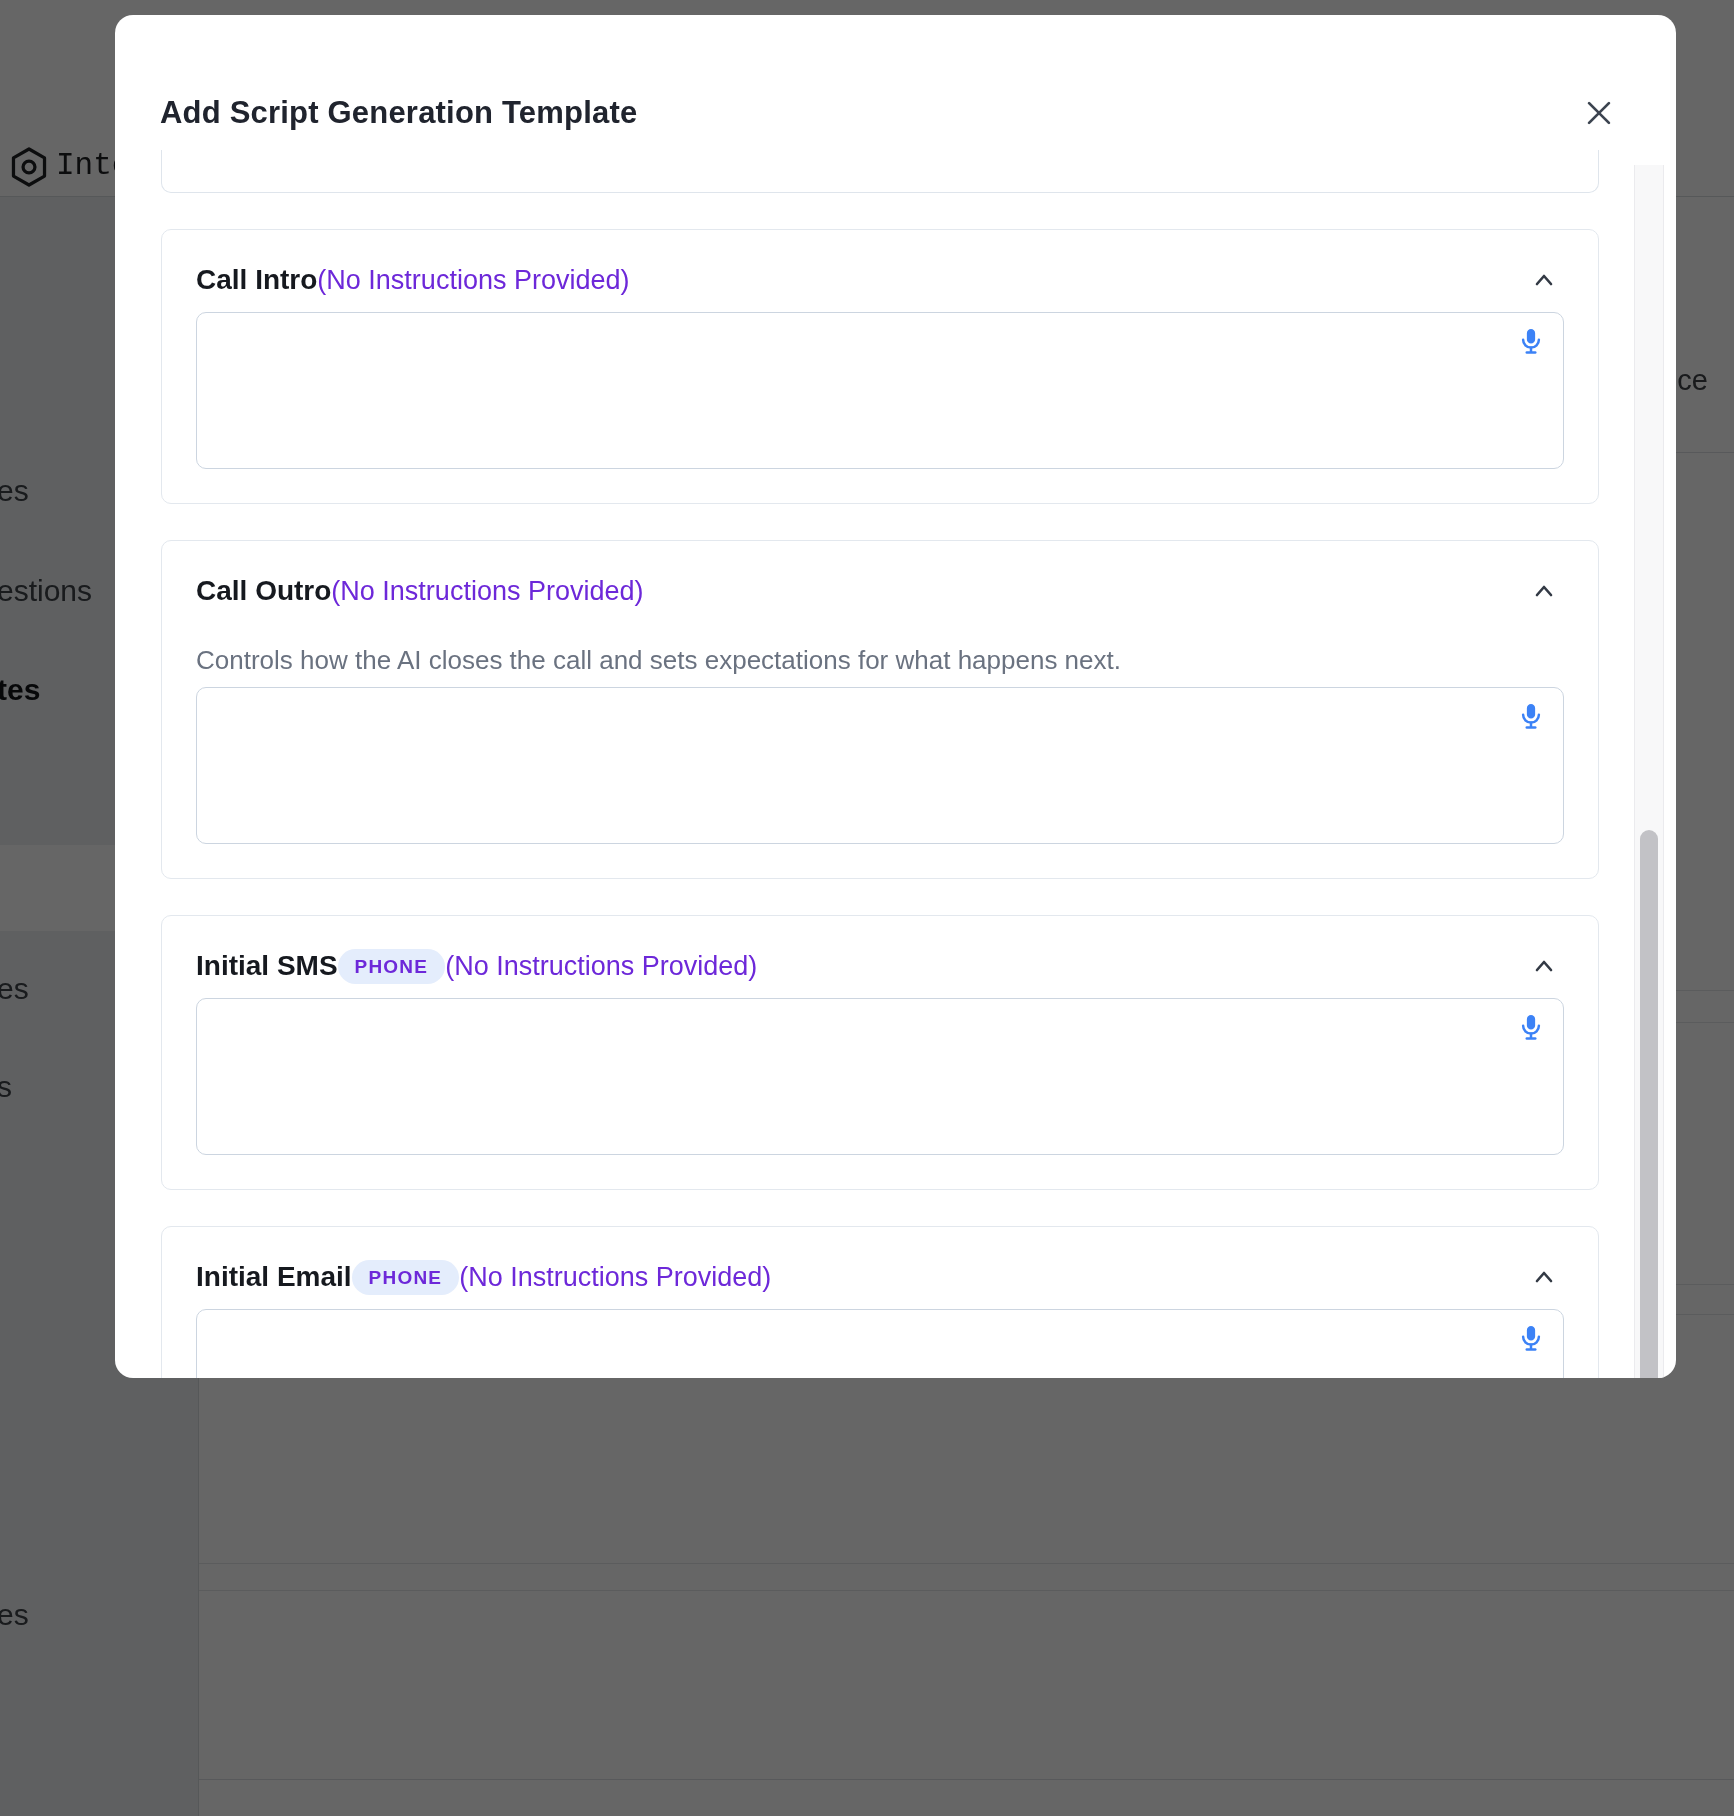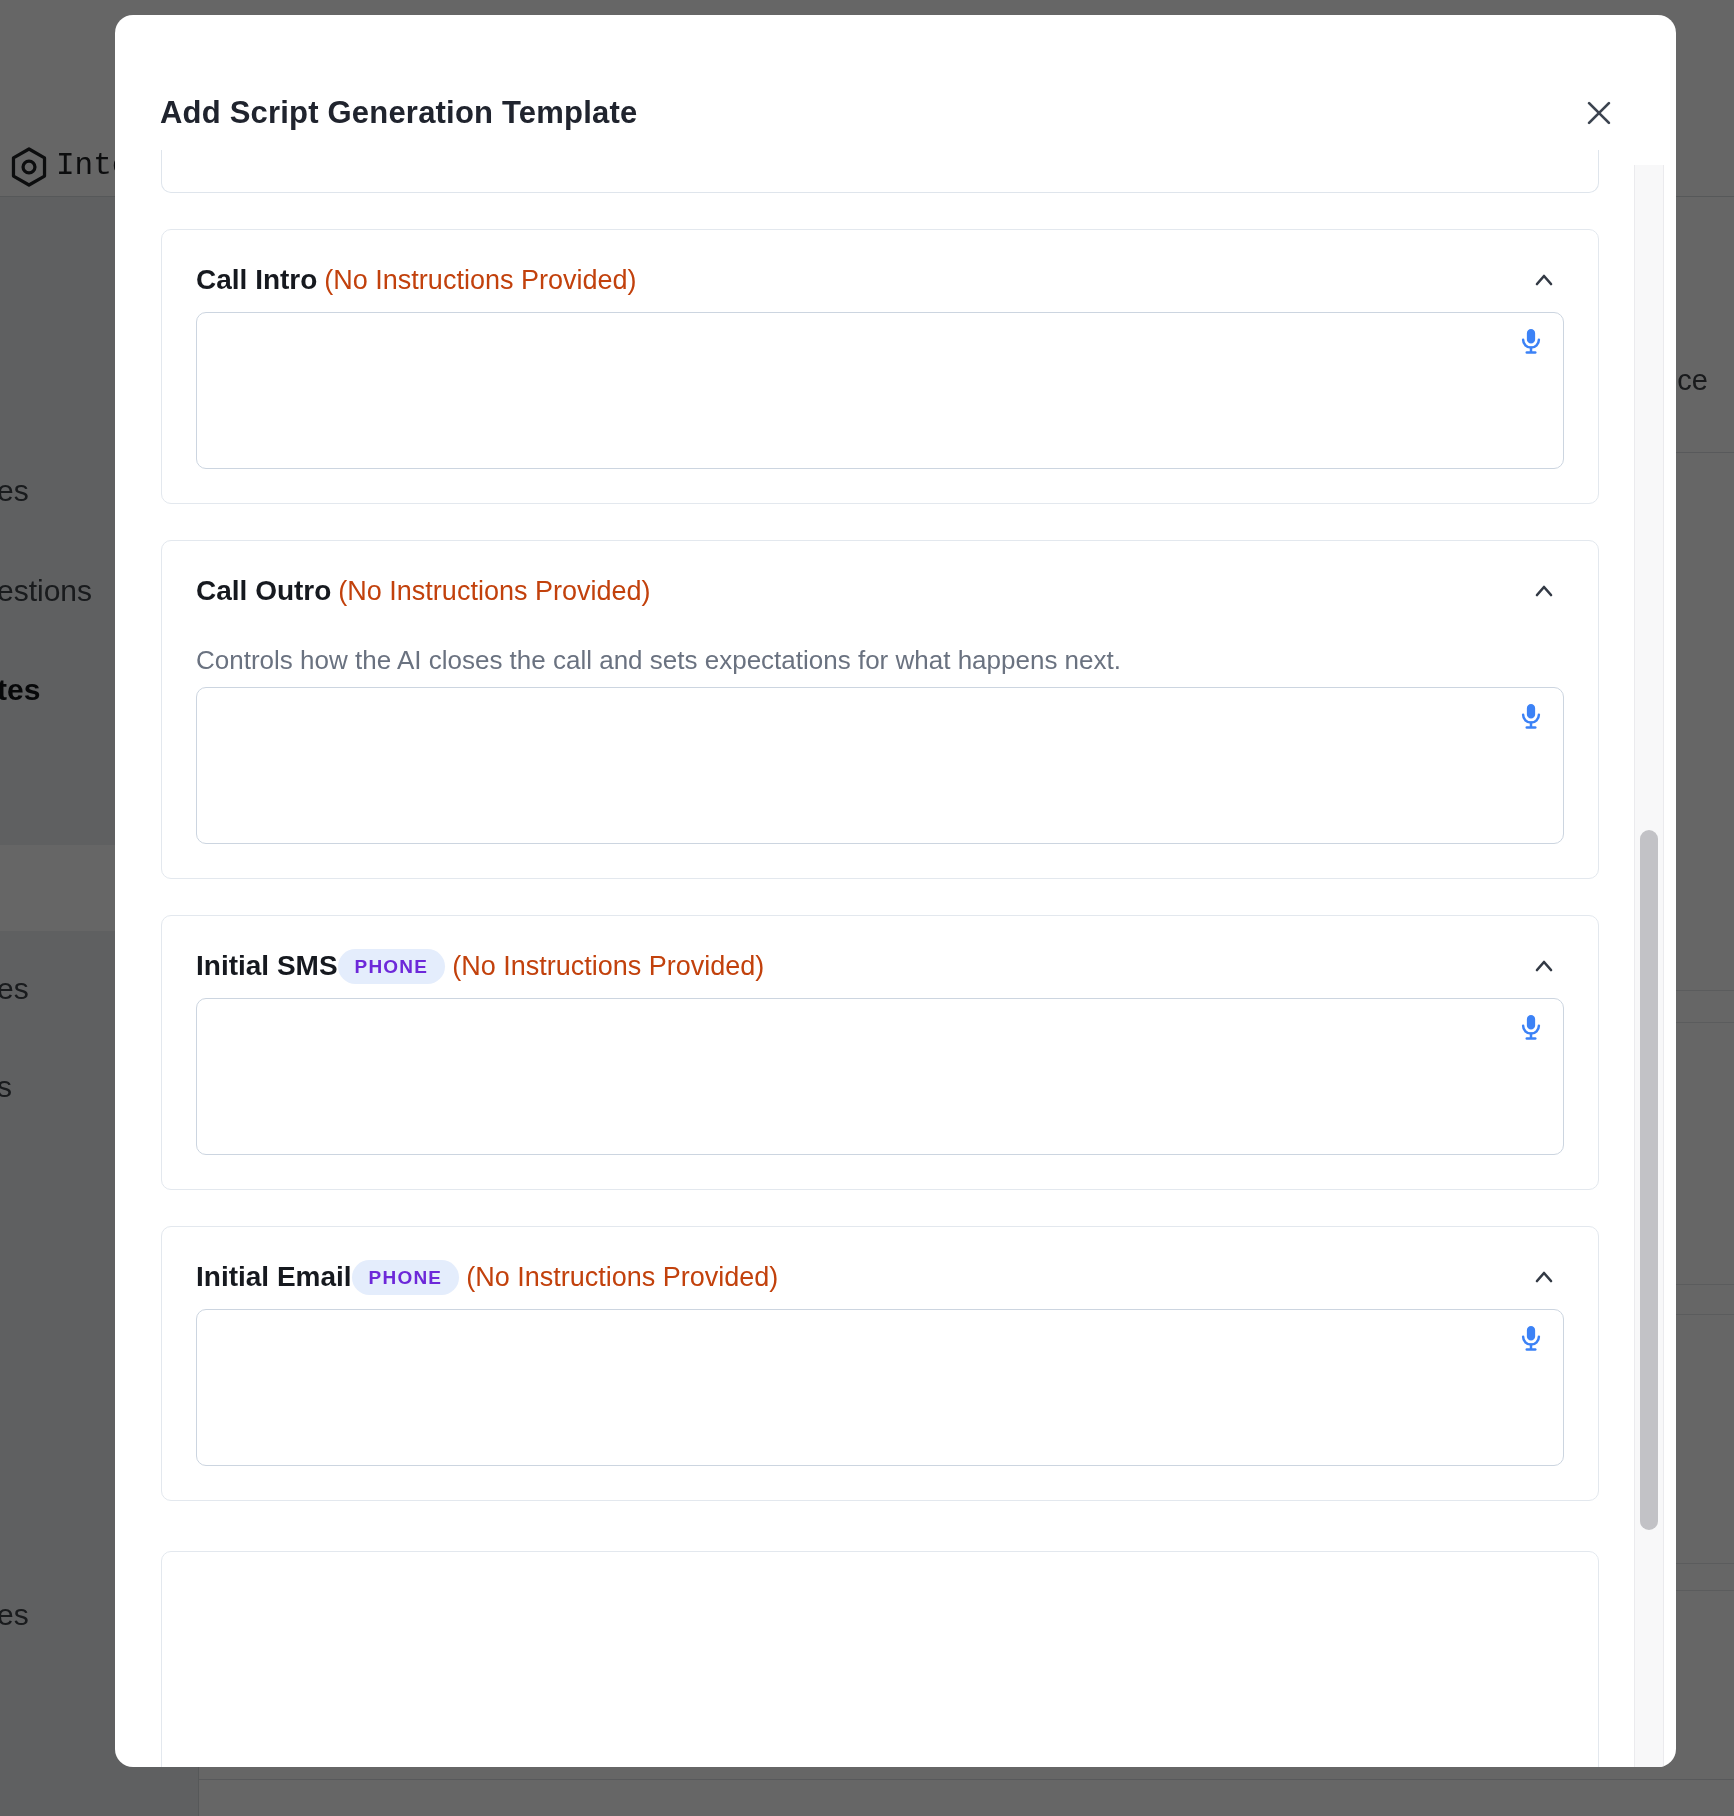--- a/index.html
+++ b/index.html
@@ -20,41 +20,41 @@
   .bg-side-active-band { position:absolute; left:0; top:648px; width:199px; height:86px; background:#ffffff; }
   .bg-side-item.active { font-weight:700; color:#121418; }
   .bg-table-header { position:absolute; left:1645px; top:364px; font-size:29px; color:#3f4348; white-space:nowrap; }
   .bg-line { position:absolute; left:199px; right:0; height:1px; background:#dcdfe3; }
   .bg-line.faint { background:#e4e6e9; }
 
   
   .overlay { position:absolute; inset:0; background:rgba(0,0,0,0.60); z-index:5; }
 
   
-  .modal { position:absolute; left:115px; top:15px; width:1561px; height:1752px;
+  .modal { position:absolute; left:115px; top:15px; width:1561px; height:1363px;
            background:#fff; border-radius:18px; z-index:10; overflow:hidden; }
   .modal-title { position:absolute; left:45px; top:80px; font-size:31px; font-weight:700;
                  color:#20242e; letter-spacing:.2px; }
   .close-btn { position:absolute; left:1462px; top:76px; width:44px; height:44px;
                background:none; border:none; cursor:pointer; display:flex; align-items:center; justify-content:center; }
 
   .scroll-area { position:absolute; left:0; top:135px; right:0; bottom:0; overflow:hidden; }
   .scroll-inner { width:1438px; margin-left:46px; }
 
   .card-sliver { height:43px; border:1.5px solid #dfe5ec; border-top:none;
                  border-radius:0 0 10px 10px; margin-bottom:36px; }
 
   .card { border:1.5px solid #e3e8ee; border-radius:10px; background:#fff;
           padding:30px 34px 34px; margin-bottom:36px; position:relative; }
   .card.last-gap { margin-bottom:50px; }
   .card.clipped { height:400px; margin-bottom:0; }
 
   .card-head { display:flex; align-items:center; min-height:38px; }
   .sec-title { font-size:28px; font-weight:600; color:#16191f; white-space:nowrap; }
-  .sec-status { font-size:27px; color:#c2410c; white-space:nowrap;margin-left:7px; }
+  .sec-status { font-size:27px; color:#6d28d9; white-space:nowrap; }
   .badge { display:inline-block; font-size:19px; font-weight:700; letter-spacing:1.2px;
            padding:8px 17px; border-radius:999px; line-height:1; }
   .badge.phone { color:#6d28d9; background:#e4edfc; }
   .collapse-btn { margin-left:auto; background:none; border:none; cursor:pointer;
                   width:40px; height:40px; display:flex; align-items:center; justify-content:center; }
 
   .sec-desc { margin-top:34px; font-size:26px; line-height:30px; color:#6a7280; }
 
   .input-wrap { margin-top:12px; height:157px; border:1.5px solid #ccd5e0;
                 border-radius:10px; position:relative; background:#fff; }

